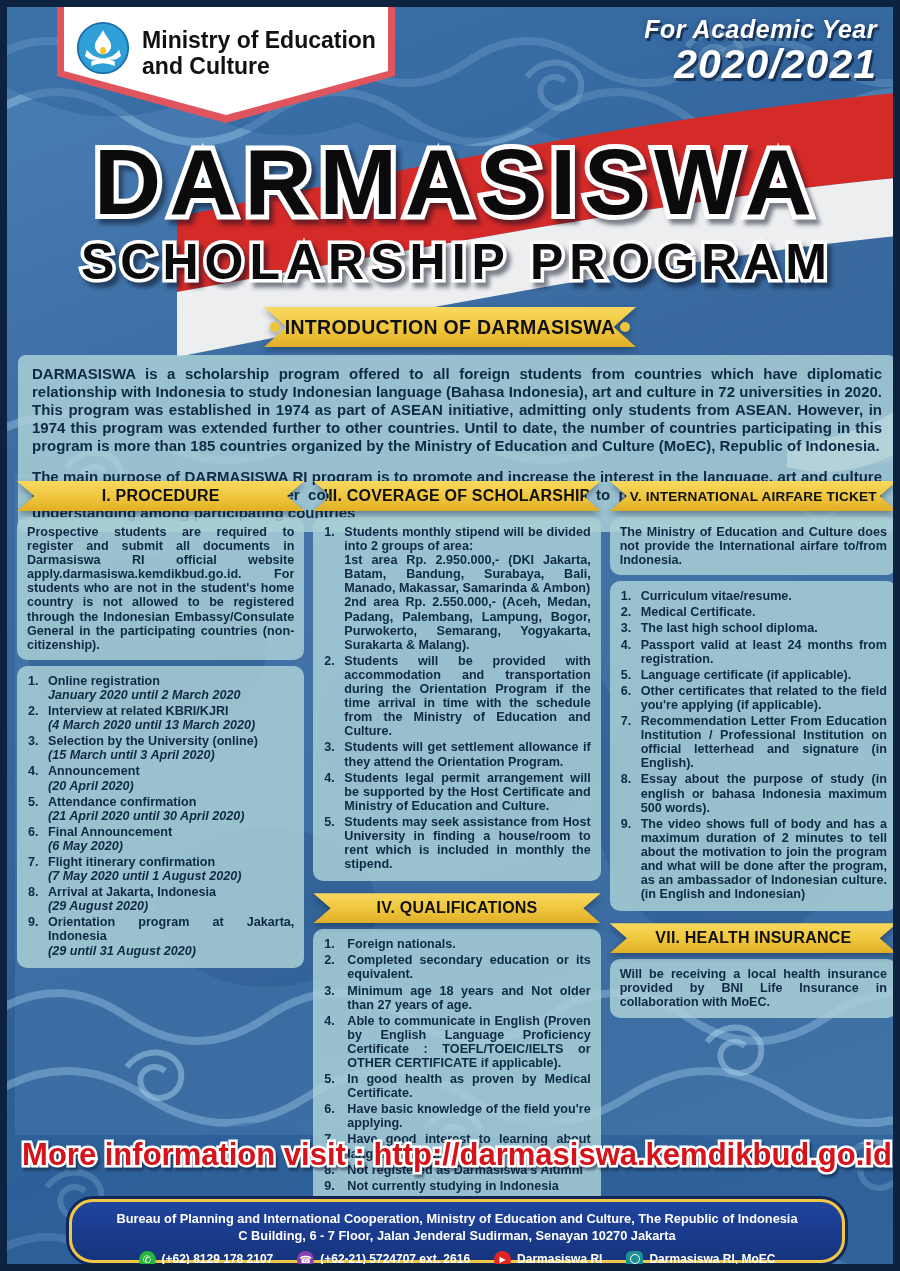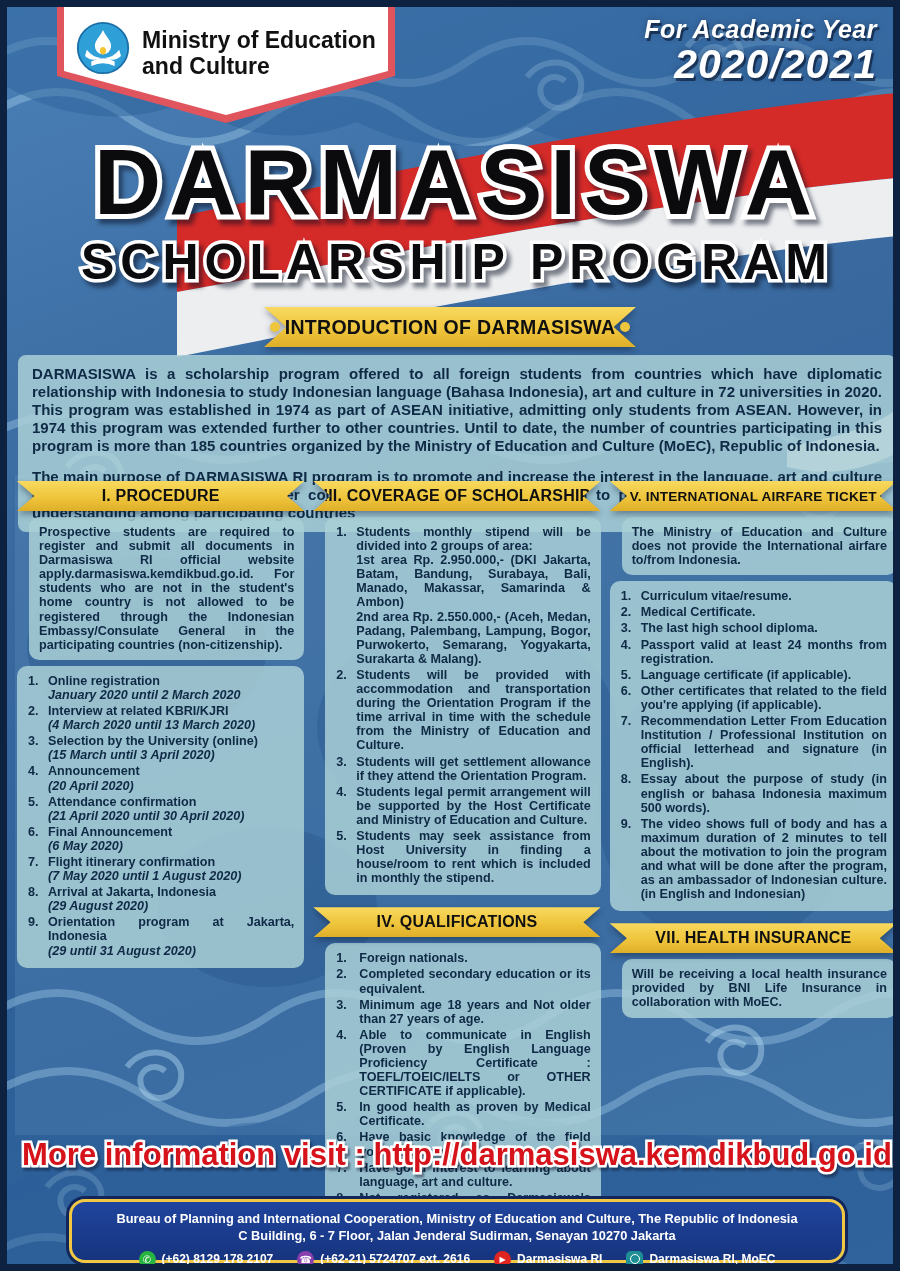--- a/index.html
+++ b/index.html
@@ -55,39 +55,39 @@
   .box{background:rgba(171,209,214,.84);border-radius:10px;color:#0f2a45;
     font-weight:bold;padding:8px 10px;font-size:12.6px;line-height:1.12;}
   .box p{margin:0;text-align:justify;}
   .intro-box{position:absolute;left:11px;top:348px;width:878px;z-index:2;box-sizing:border-box;
     padding:10px 14px;font-size:15px;line-height:1.2;border-radius:8px;}
   .intro-box p + p{margin-top:13px;}
 
   .cols{position:absolute;left:10px;top:474px;width:880px;display:flex;gap:9px;align-items:flex-start;z-index:2;}
   .col{flex:1;min-width:0;}
   .col .box{margin-top:6px;}
-  .col .ribbon-wrap + .box{margin-top:6px;margin-left:12px;}
+  .col .ribbon-wrap + .box{margin-top:6px;}
   .col .box + .ribbon-wrap{margin-top:12px;}
 
   ol.nlist{list-style:none;counter-reset:n;margin:0;padding:0;}
   ol.nlist li{counter-increment:n;position:relative;padding-left:21px;margin-bottom:2px;}
   ol.nlist li::before{content:counter(n) ".";position:absolute;left:1px;top:0;}
   ol.nlist.wide li{padding-left:24px;}
   .li-main{display:block;text-align:justify;white-space:pre-line;}
   .li-sub{display:block;font-style:italic;}
 
   
   .more-info{position:absolute;left:0;top:1130px;width:900px;text-align:center;z-index:3;
     font-size:31px;font-weight:900;letter-spacing:0;}
   .more-info .layered{color:#d6131a;}
   .more-info .stroke{color:#d6131a;-webkit-text-stroke:5px #ffffff;filter:drop-shadow(2px 3px 1px rgba(8,18,40,.45));}
 
   
   .footer{position:absolute;left:62px;top:1192px;width:776px;height:64px;z-index:3;box-sizing:border-box;
-    background:linear-gradient(180deg,#20449e,#16347e);border:3px solid #f2c843;border-radius:16px;
+    background:linear-gradient(180deg,#20449e,#16347e);border:3px solid #f2c843;border-radius:24px;
     box-shadow:0 0 0 3px #12265c;color:#fff;text-align:center;padding-top:8px;}
   .footer-line{font-size:12.8px;font-weight:bold;line-height:1.35;}
   .contacts{display:flex;justify-content:center;align-items:center;gap:24px;margin-top:6px;font-size:12px;font-weight:bold;}
   .contact{display:flex;align-items:center;gap:6px;}
   .cicon{width:17px;height:17px;border-radius:50%;display:inline-flex;align-items:center;justify-content:center;
     color:#fff;font-size:10px;font-family:"DejaVu Sans",sans-serif;flex:0 0 auto;}
   .wa{background:#27b440;} .ph{background:#8a3fae;} .yt{background:#e02521;font-size:8px;}
   .ig{background:#1f8f96;border-radius:5px;}
   .ig-lens{width:8px;height:8px;border:1.6px solid #fff;border-radius:50%;display:block;}
 </style>

